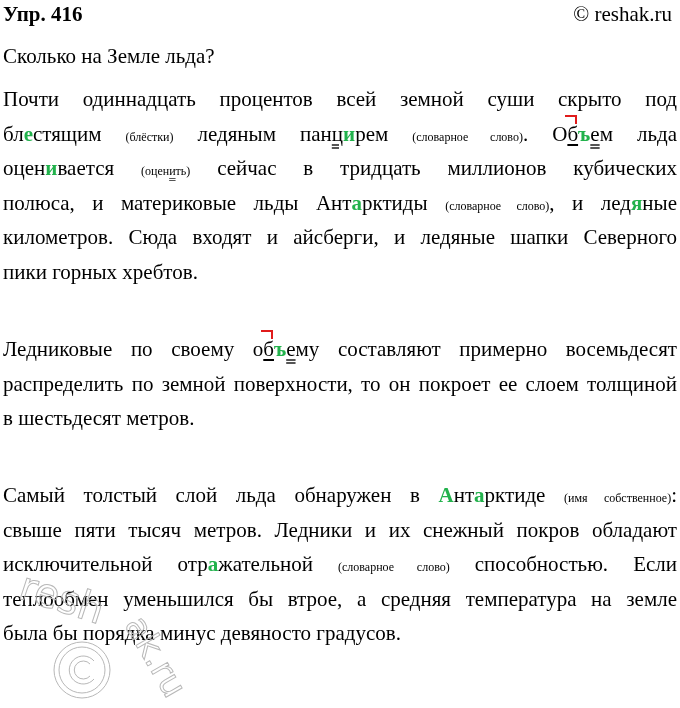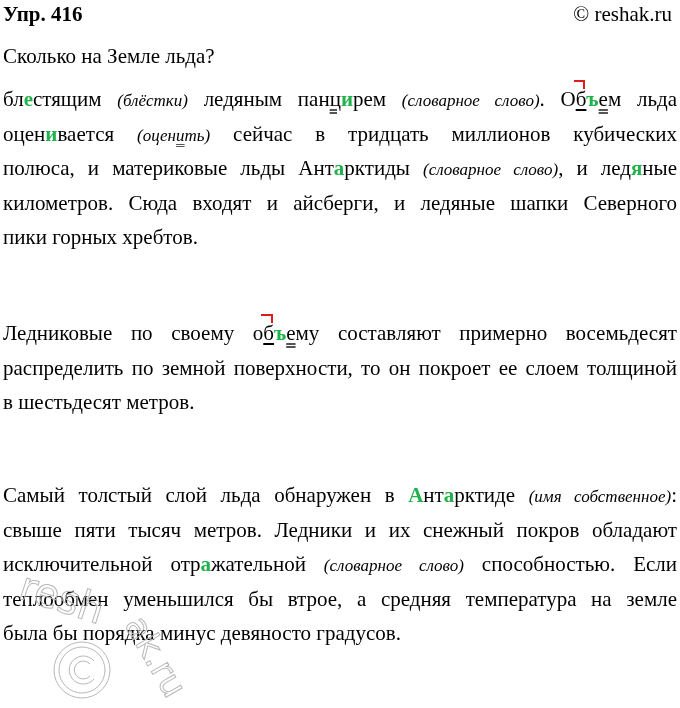--- a/index.html
+++ b/index.html
@@ -23,21 +23,21 @@
   .para {
     position: absolute; left: 3px; width: 674px; font-size: 21px; line-height: 34.5px;
     text-align: justify; text-align-last: left;
   }
   .line {
     display: block; text-align: justify; text-align-last: justify; white-space: nowrap;
     height: 34.5px; overflow: visible;
   }
   .line.last { text-align-last: left; }
   .g { color: #22b24c; font-weight: bold; }
-  .note { font-style: italic; font-size: 17px; }
+  .note { font-size: 12px; }
   .u2 { text-decoration: underline double; text-decoration-color: #555; text-underline-offset: 3px; }
   .u1 { text-decoration: underline; text-underline-offset: 3px; }
   .root-mark {
     position: relative; display: inline-block;
   }
   .root-mark::before {
     content: ""; position: absolute; left: -2px; right: 1px; top: -2px; height: 7px;
     border-top: 2px solid #e01b1b; border-right: 2px solid #e01b1b;
   }
   .watermark {
@@ -48,28 +48,29 @@
 <body>
 
 <div class="header">
   <span class="ex-num">Упр. 416</span>
   <span class="copyright">© reshak.ru</span>
 </div>
 
 <div class="title">Сколько на Земле льда?</div>
 
 <div class="para" style="top:82px;">
+  <span class="line"><span>Почти одиннадцать процентов всей земной суши скрыто под</span></span>
   <span class="line"><span>бл</span><span class="g">е</span><span>стящим </span><span class="note">(блёстки)</span><span> ледяным пан</span><span class="u2">ц</span><span class="g">и</span><span>рем </span><span class="note">(словарное слово)</span><span>. О</span><span class="root-mark"><span class="u1">б</span></span><span class="g">ъ</span><span class="u2">е</span><span>м льда</span></span>
   <span class="line"><span>оцен</span><span class="g">и</span><span>вается </span><span class="note"><span>(оцен</span><span class="u2">и</span><span>ть)</span></span><span> сейчас в тридцать миллионов кубических</span></span>
   <span class="line"><span>полюса, и материковые льды Ант</span><span class="g">а</span><span>рктиды </span><span class="note">(словарное слово)</span><span>, и лед</span><span class="g">я</span><span>ные</span></span>
   <span class="line"><span>километров. Сюда входят и айсберги, и ледяные шапки Северного</span></span>
   <span class="line last"><span>пики горных хребтов.</span></span>
 </div>
 
-<div class="para" style="top:316px;">
+<div class="para" style="top:332px;">
   <span class="line"><span>Ледниковые по своему о</span><span class="root-mark"><span class="u1">б</span></span><span class="g">ъ</span><span class="u2">е</span><span>му составляют примерно восемьдесят</span></span>
   <span class="line"><span>распределить по земной поверхности, то он покроет ее слоем толщиной</span></span>
   <span class="line last"><span>в шестьдесят метров.</span></span>
 </div>
 
 <div class="para" style="top:478px;">
   <span class="line"><span>Самый толстый слой льда обнаружен в </span><span class="g">А</span><span>нт</span><span class="g">а</span><span>рктиде </span><span class="note">(имя собственное)</span><span>:</span></span>
   <span class="line"><span>свыше пяти тысяч метров. Ледники и их снежный покров обладают</span></span>
   <span class="line"><span>исключительной отр</span><span class="g">а</span><span>жательной </span><span class="note">(словарное слово)</span><span> способностью. Если</span></span>
   <span class="line"><span>теплообмен уменьшился бы втрое, а средняя температура на земле</span></span>

